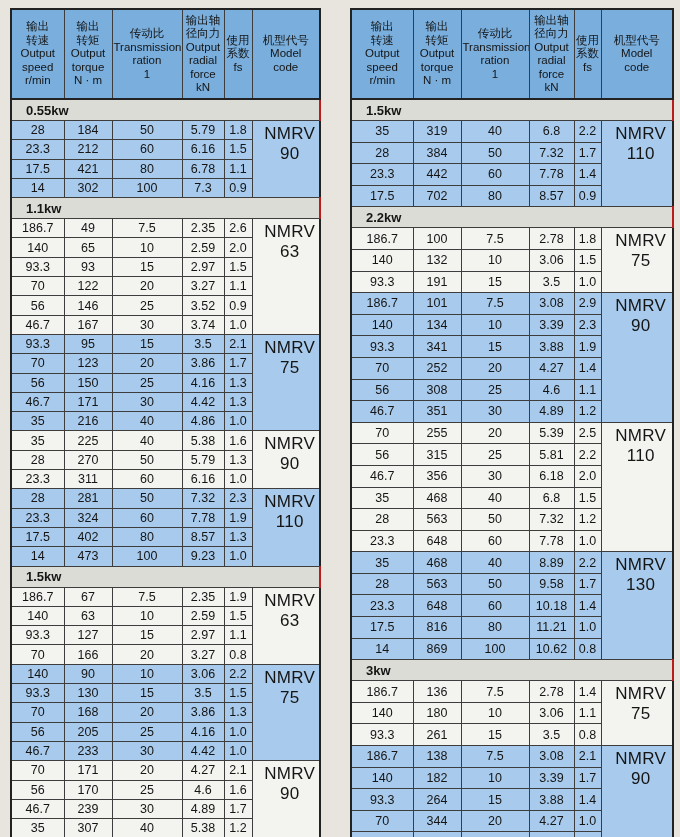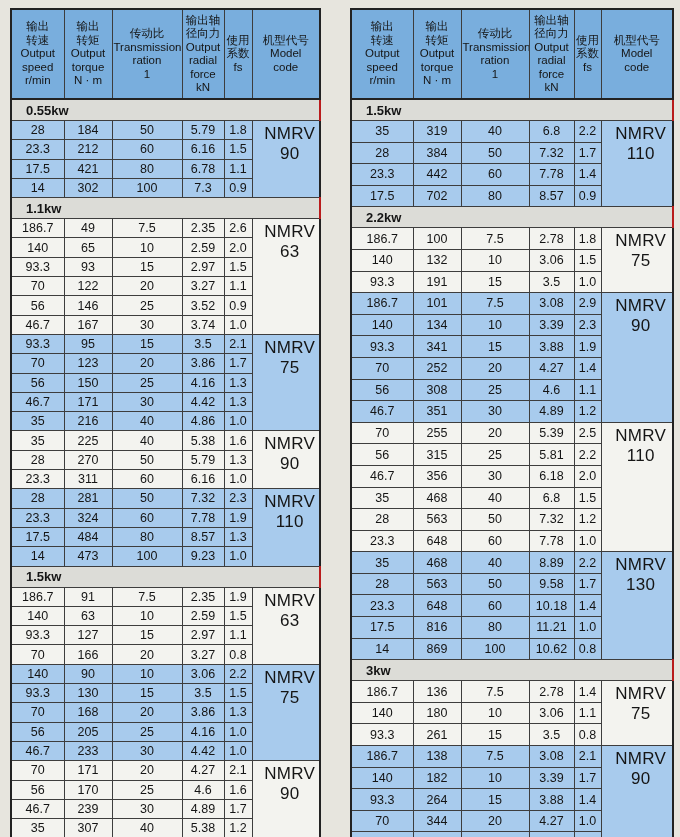--- a/index.html
+++ b/index.html
@@ -244,38 +244,38 @@
         </tr>
         <tr class="blue">
           <td class="data">23.3</td>
           <td class="data">324</td>
           <td class="data">60</td>
           <td class="data">7.78</td>
           <td class="data">1.9</td>
         </tr>
         <tr class="blue">
           <td class="data">17.5</td>
-          <td class="data">484</td>
+          <td class="data">402</td>
           <td class="data">80</td>
           <td class="data">8.57</td>
           <td class="data">1.3</td>
         </tr>
         <tr class="blue">
           <td class="data">14</td>
           <td class="data">473</td>
           <td class="data">100</td>
           <td class="data">9.23</td>
           <td class="data">1.0</td>
         </tr>
         <tr>
           <td class="section" colspan="6">1.5kw</td>
         </tr>
         <tr class="white">
           <td class="data">186.7</td>
-          <td class="data">91</td>
+          <td class="data">67</td>
           <td class="data">7.5</td>
           <td class="data">2.35</td>
           <td class="data">1.9</td>
           <td class="model" rowspan="4">NMRV 63</td>
         </tr>
         <tr class="white">
           <td class="data">140</td>
           <td class="data">63</td>
           <td class="data">10</td>
           <td class="data">2.59</td>

